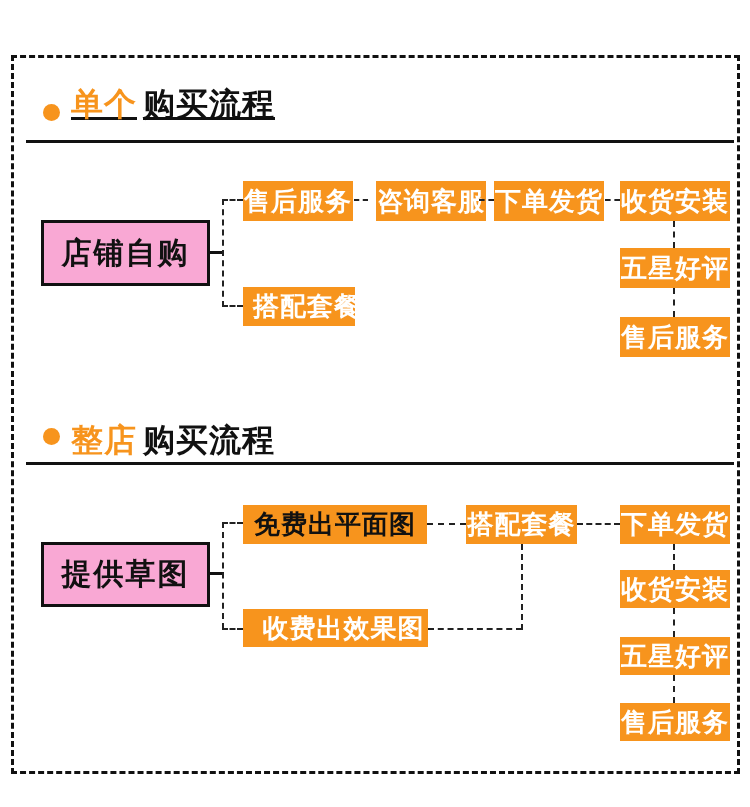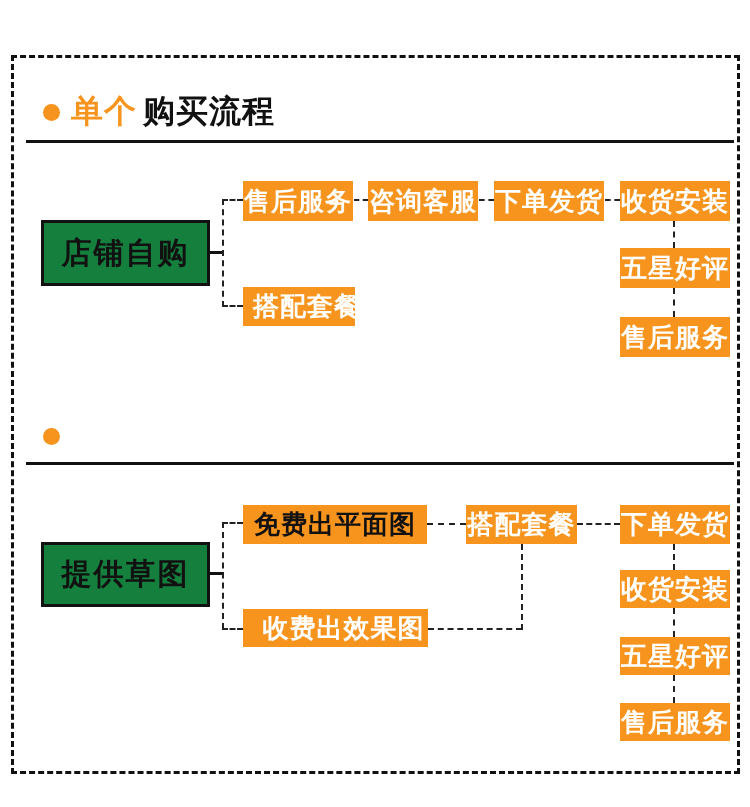--- a/index.html
+++ b/index.html
@@ -20,21 +20,21 @@
     position:absolute;width:17px;height:17px;border-radius:50%;
     background:var(--accent);
   }
   .heading{
     position:absolute;font-size:32px;font-weight:700;color:var(--line);
     white-space:nowrap;letter-spacing:1px;
   }
   .heading .hl{color:var(--accent);margin-right:6px;}
   .rule{position:absolute;height:3px;background:var(--line);}
   .root-box{
-    position:absolute;border:3px solid var(--line);background:#15803d;
+    position:absolute;border:3px solid var(--line);background:#f9a8d4;
     display:flex;align-items:center;justify-content:center;
     font-size:30px;font-weight:700;color:var(--line);
     box-sizing:border-box;letter-spacing:2px;white-space:nowrap;
   }
   .onode{
     position:absolute;background:var(--accent);color:#ffffff;
     display:flex;align-items:center;justify-content:center;
     font-size:26px;font-weight:700;box-sizing:border-box;
     letter-spacing:1px;white-space:nowrap;
   }
@@ -44,48 +44,51 @@
   .solid-h{position:absolute;height:3px;background:var(--line);}
 </style>
 </head>
 <body>
 
 <div class="canvas">
 
   <div class="frame"></div>
 
   <span class="bullet" style="left:43px;top:104px;"></span>
-  <div class="heading" style="left:71px;top:90px;">
+  <div class="heading" style="left:71px;top:83px;text-decoration:underline;">
     <span class="hl">单个</span><span>购买流程</span>
   </div>
   <div class="rule" style="left:26px;top:140px;width:708px;"></div>
 
   <div class="root-box" style="left:41px;top:220px;width:169px;height:66px;">店铺自购</div>
 
   <div class="solid-h" style="left:208px;top:251px;width:16px;"></div>
   <div class="dash-v" style="left:222px;top:199px;height:108px;"></div>
   <div class="dash-h" style="left:222px;top:199px;width:21px;"></div>
   <div class="dash-h" style="left:222px;top:305px;width:21px;"></div>
 
   <div class="onode" style="left:243px;top:181px;width:110px;height:40px;">售后服务</div>
   <div class="dash-h" style="left:354px;top:199px;width:14px;"></div>
-  <div class="onode" style="left:368px;top:181px;width:110px;height:40px;">咨询客服</div>
+  <div class="onode" style="left:376px;top:181px;width:110px;height:40px;">咨询客服</div>
   <div class="dash-h" style="left:479px;top:199px;width:15px;"></div>
   <div class="onode" style="left:494px;top:181px;width:110px;height:40px;">下单发货</div>
   <div class="dash-h" style="left:605px;top:199px;width:15px;"></div>
   <div class="onode" style="left:620px;top:181px;width:110px;height:40px;">收货安装</div>
 
   <div class="dash-v" style="left:673px;top:221px;height:27px;"></div>
   <div class="onode" style="left:620px;top:248px;width:110px;height:40px;">五星好评</div>
   <div class="dash-v" style="left:673px;top:288px;height:29px;"></div>
   <div class="onode" style="left:620px;top:317px;width:110px;height:40px;">售后服务</div>
 
   <div class="onode" style="left:243px;top:287px;width:112px;height:39px;padding-left:16px;">搭配套餐</div>
 
   <span class="bullet" style="left:43px;top:428px;"></span>
+  <div class="heading" style="left:71px;top:419px;">
+    <span class="hl">整店</span><span>购买流程</span>
+  </div>
   <div class="rule" style="left:26px;top:462px;width:708px;"></div>
 
   <div class="root-box" style="left:41px;top:542px;width:169px;height:65px;">提供草图</div>
 
   <div class="solid-h" style="left:208px;top:572px;width:16px;"></div>
   <div class="dash-v" style="left:222px;top:522px;height:107px;"></div>
   <div class="dash-h" style="left:222px;top:522px;width:21px;"></div>
   <div class="dash-h" style="left:222px;top:628px;width:21px;"></div>
 
   <div class="onode dark" style="left:243px;top:505px;width:184px;height:39px;">免费出平面图</div>

